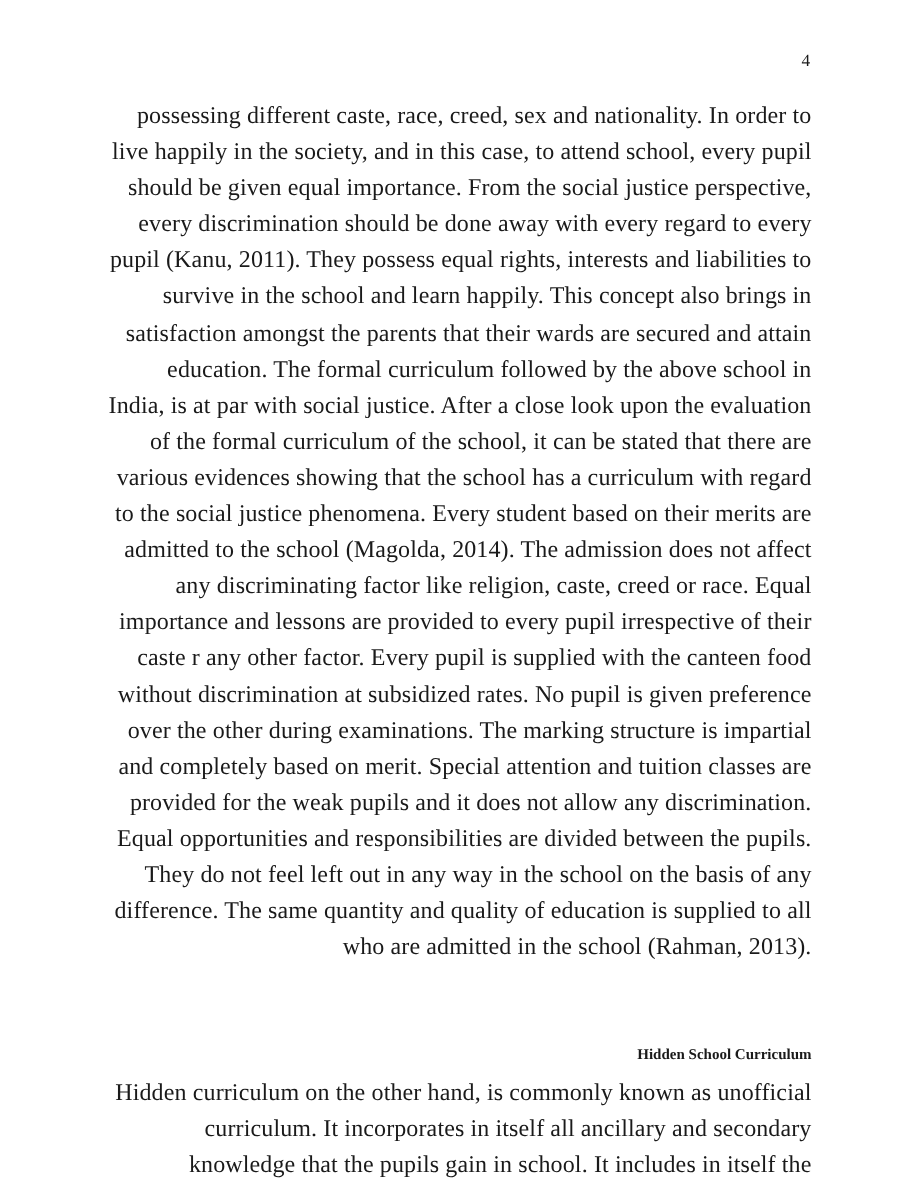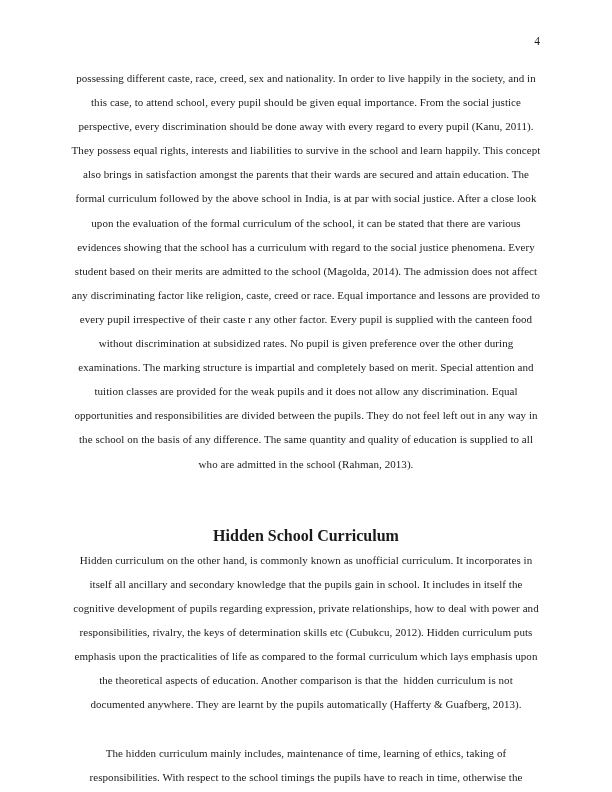--- a/index.html
+++ b/index.html
@@ -27,36 +27,36 @@
     line-height: 14px;
     color: #1a1a1a;
   }
   .content {
     position: absolute;
     top: 66px;
     left: 71px;
     width: 470px;
   }
   .para {
-    font-size: 11px;
+    font-size: 16px;
     line-height: 24.1px;
-    text-align: center;
+    text-align: right;
     margin: 0;
     color: #1a1a1a;
     letter-spacing: 0.005em;
     white-space: pre-wrap;
   }
   .para + .para {
     margin-top: 24.1px;
   }
   .section-heading {
-    font-size: 16px;
+    font-size: 10px;
     line-height: 24.1px;
     font-weight: bold;
-    text-align: center;
+    text-align: right;
     margin: 0;
     color: #1a1a1a;
   }
   .heading-block {
     margin-top: 48.2px;
   }
   .after-heading {
     margin-top: 0 !important;
   }
 </style>

